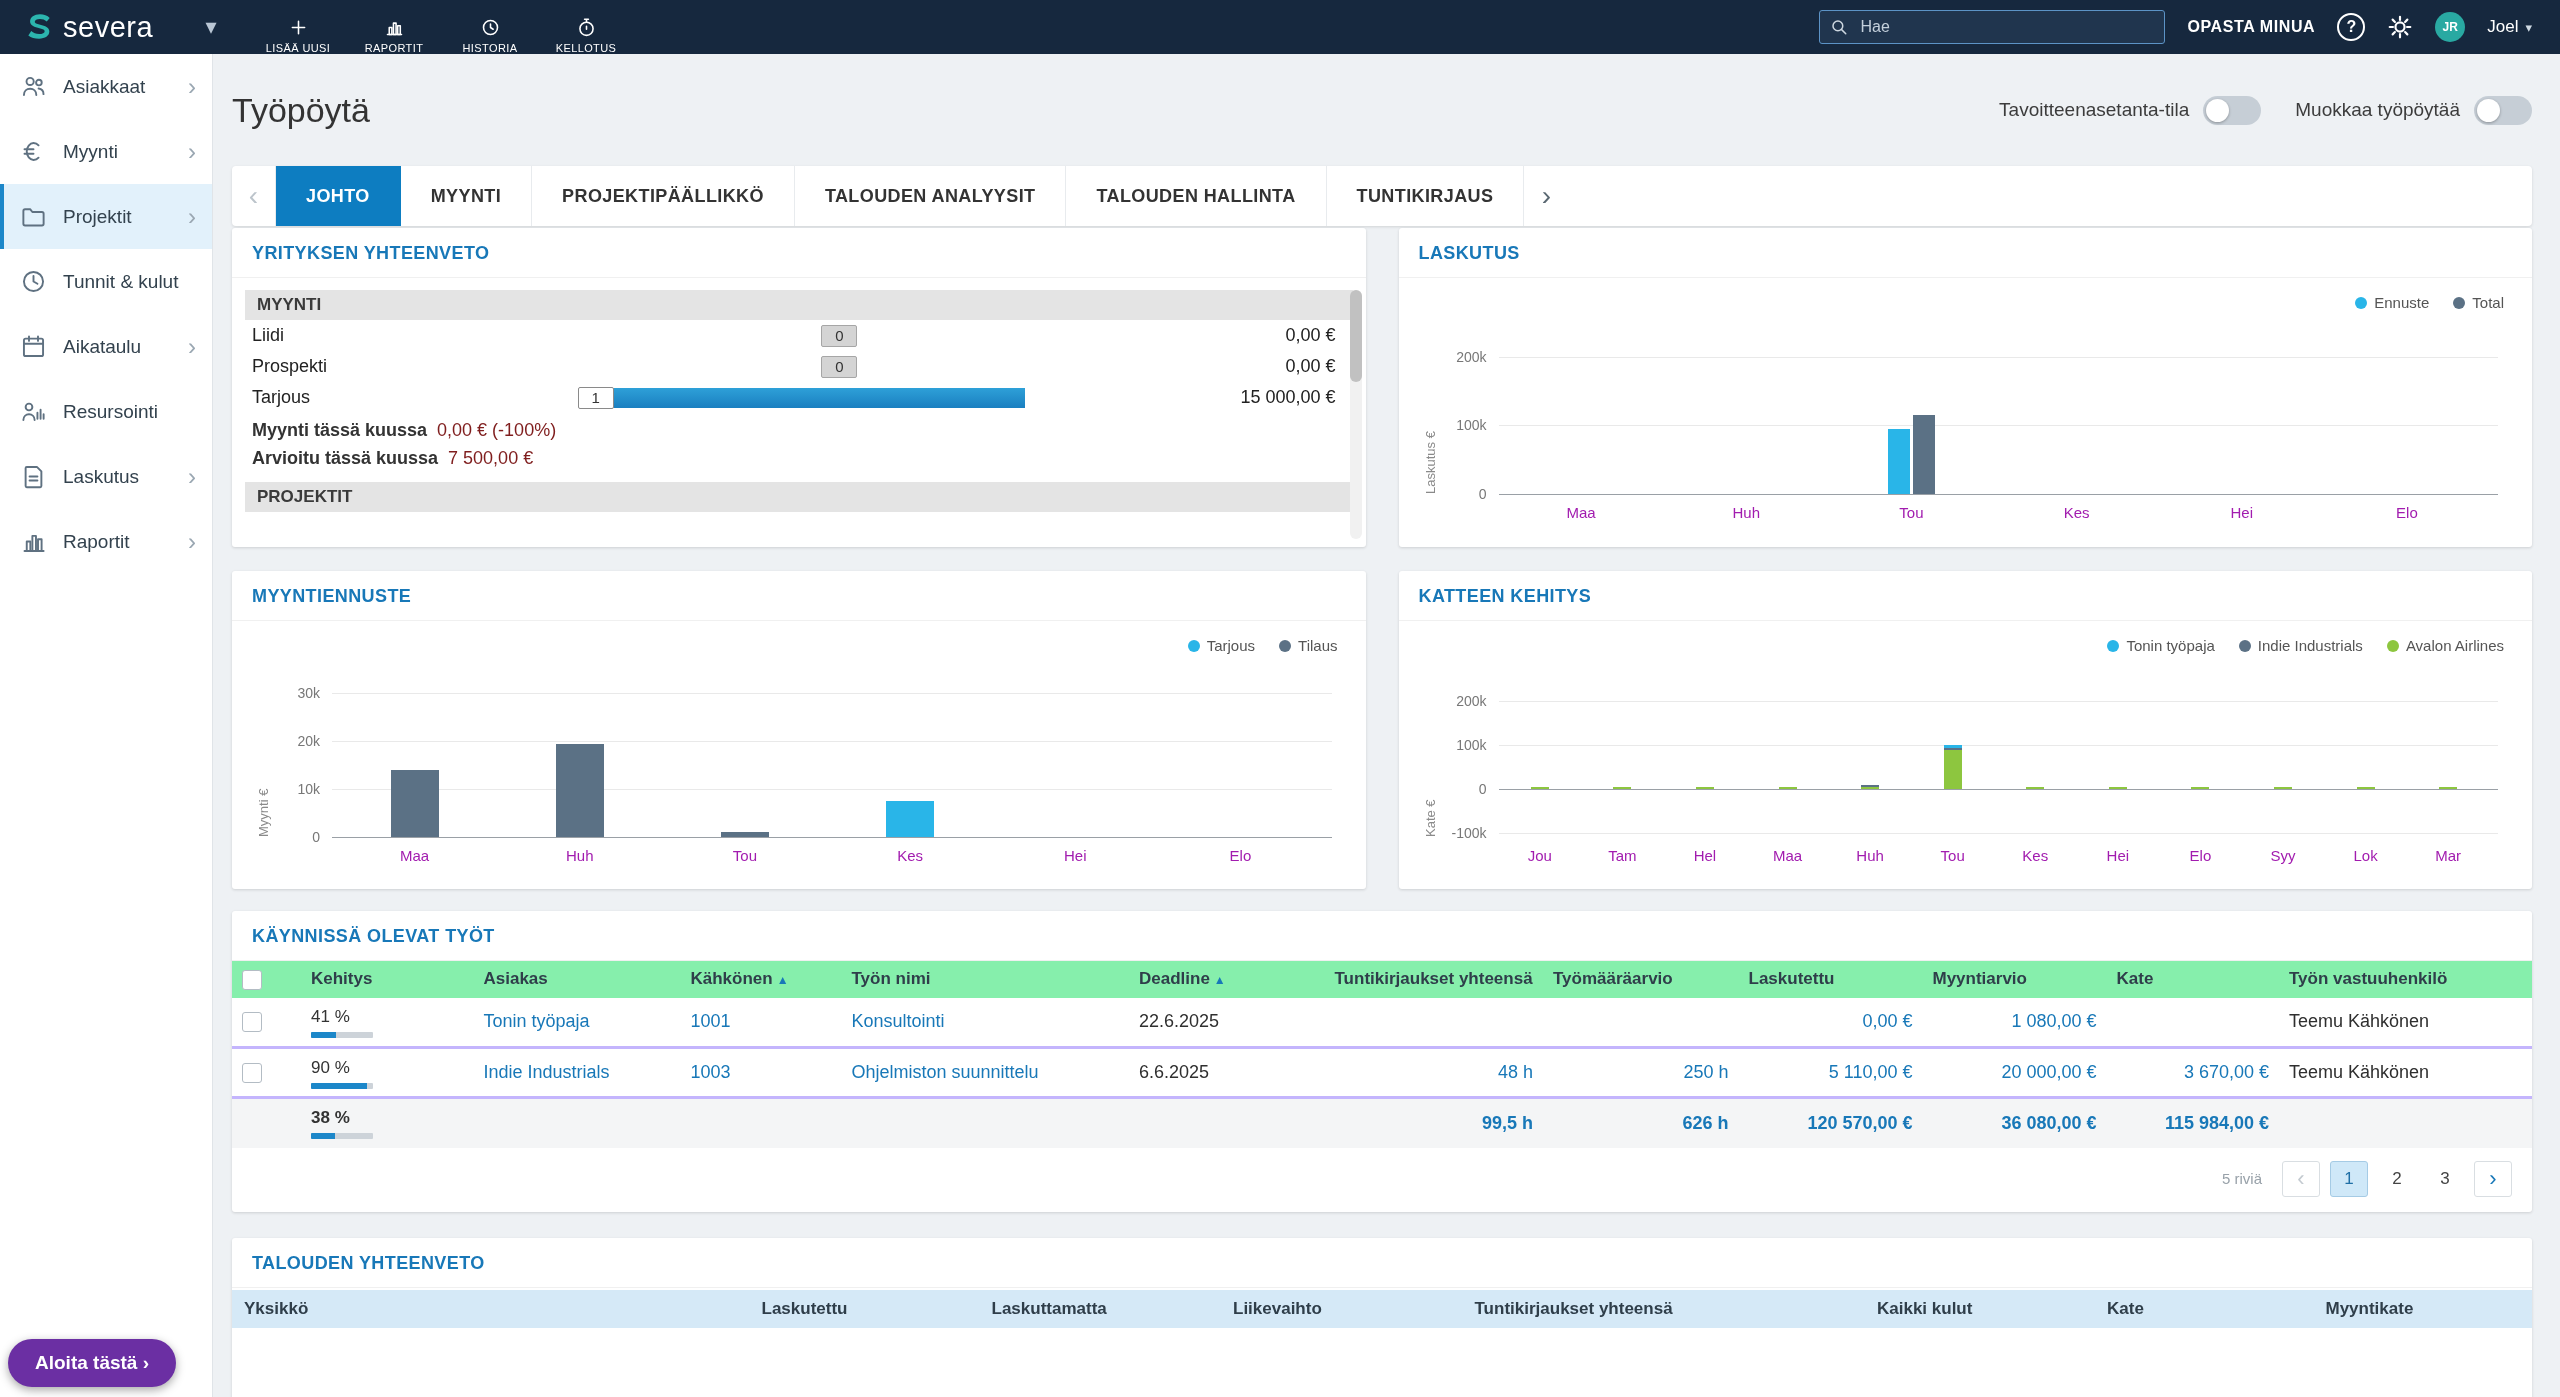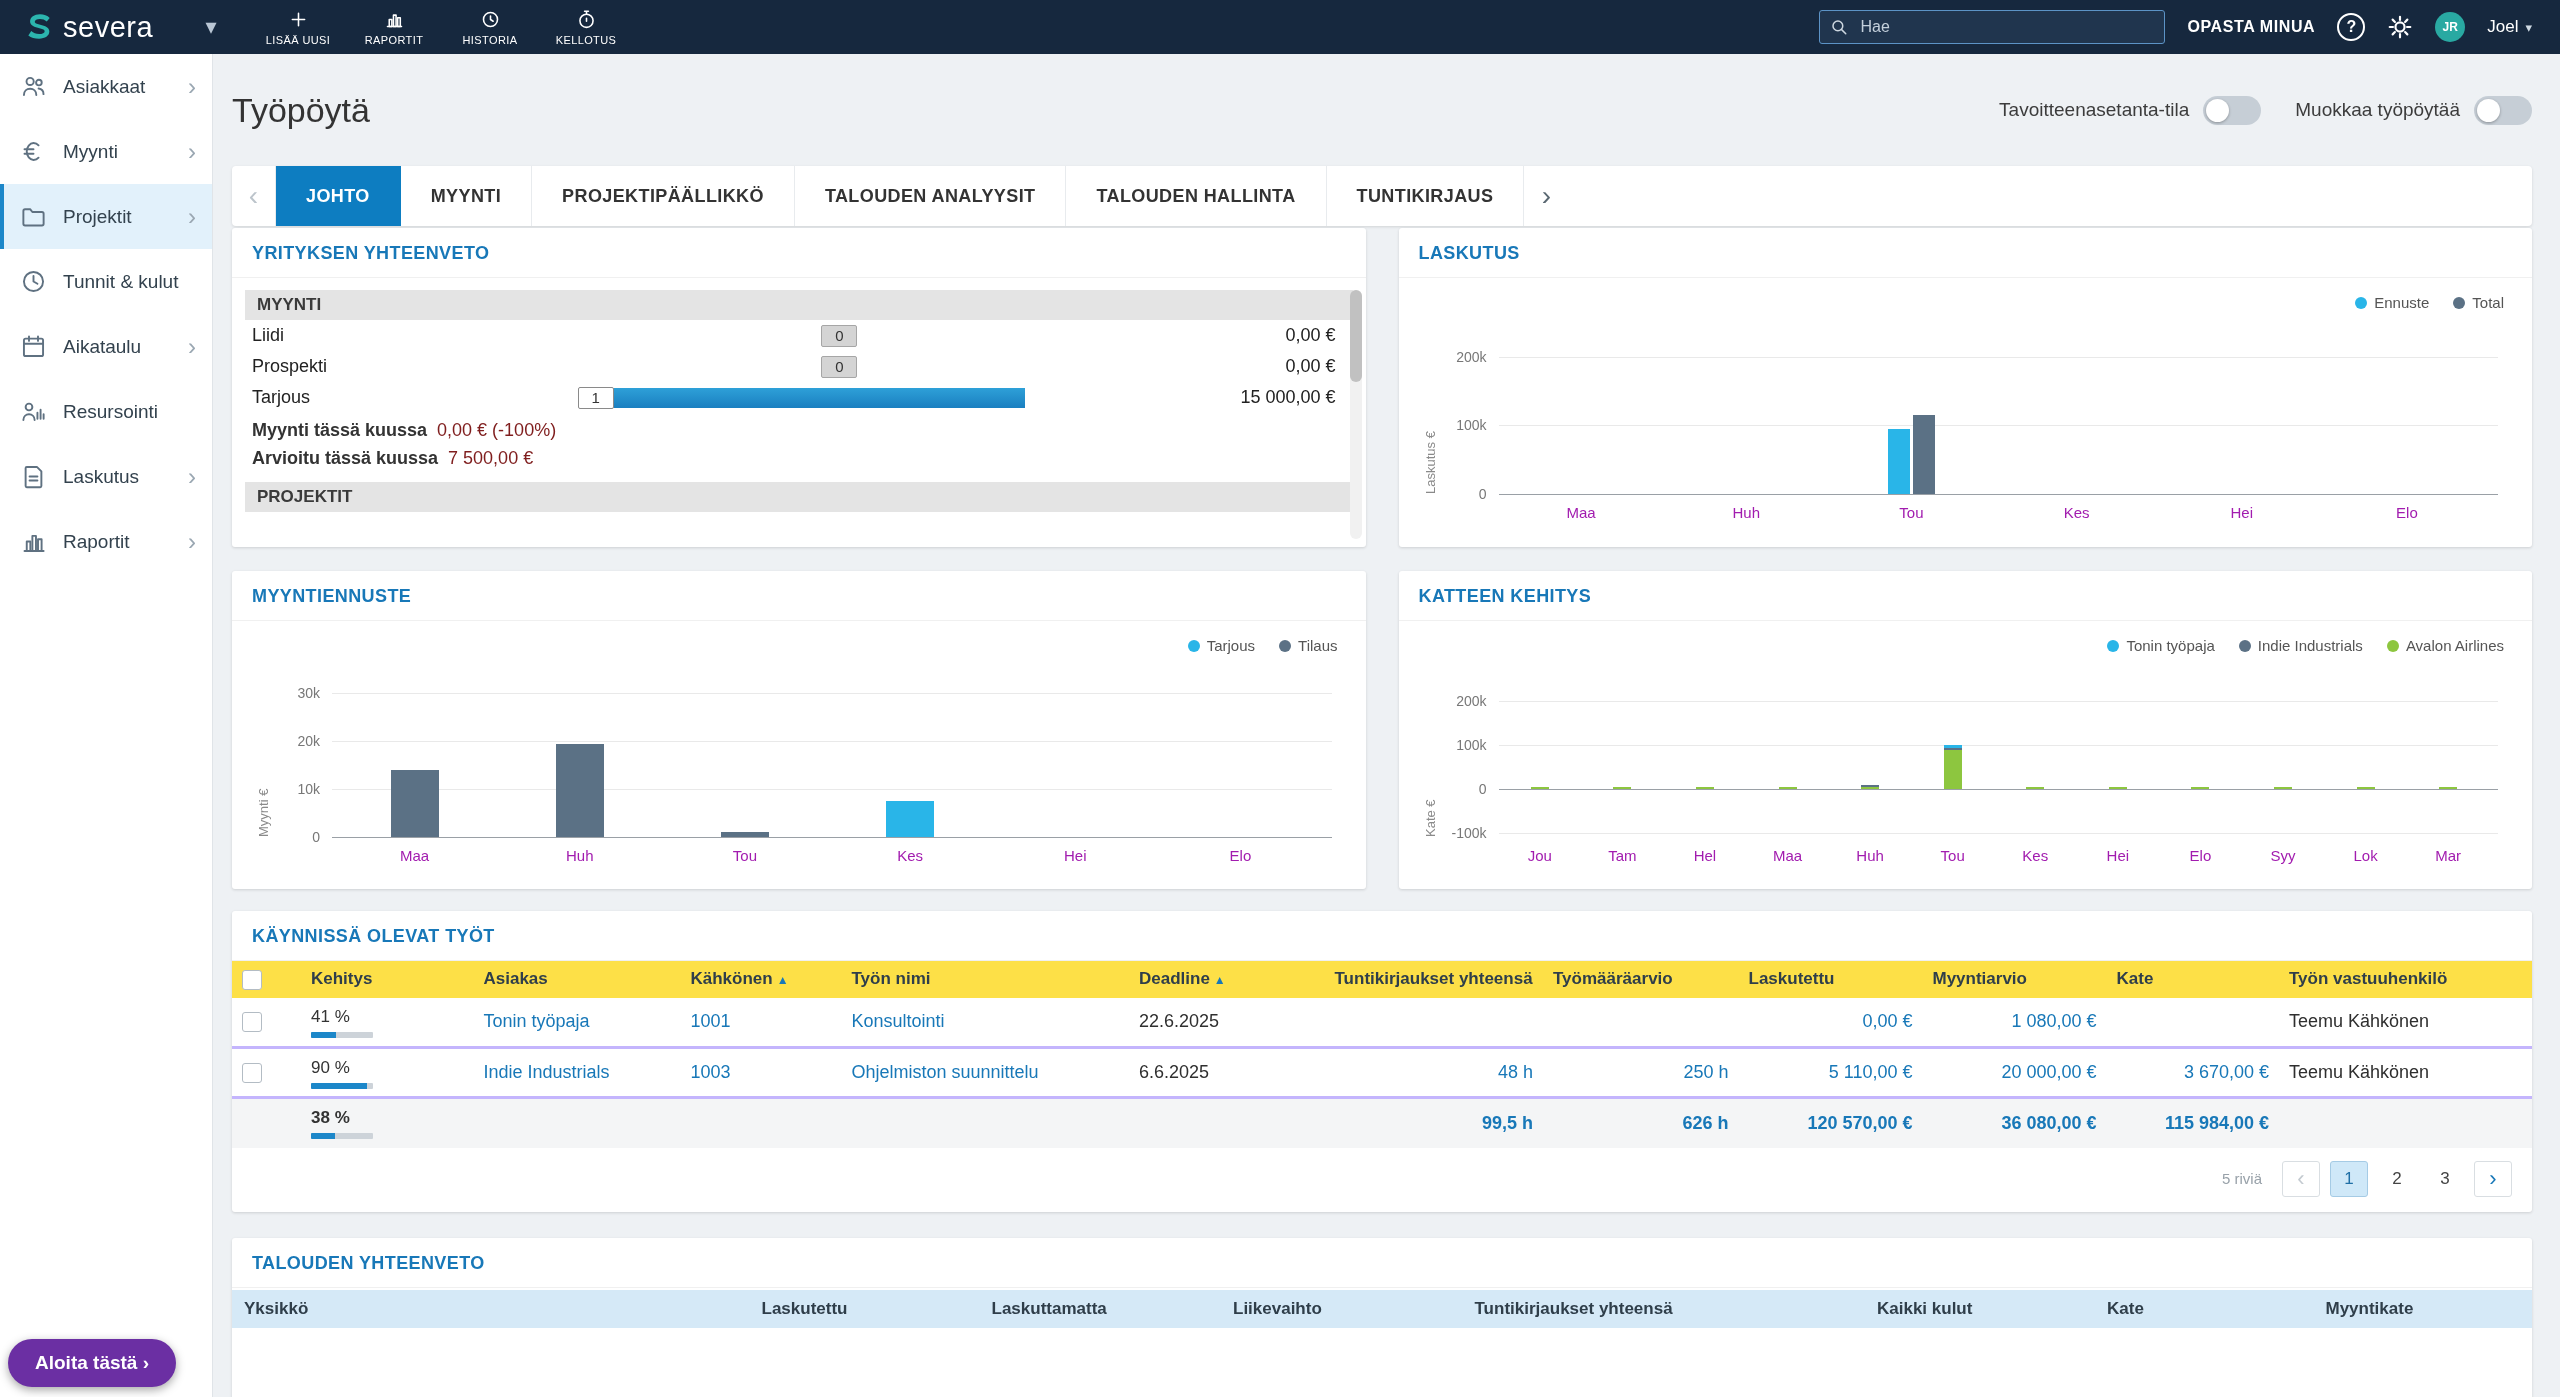--- a/index.html
+++ b/index.html
@@ -6,21 +6,21 @@
   html,body{width:2560px;height:1397px;overflow:hidden}
   body{font-family:"Liberation Sans",sans-serif;background:#eef1f4;color:#333}
   svg{display:block}
 
   
   .topbar{position:fixed;top:0;left:0;right:0;height:54px;background:#16283e;display:flex;align-items:center;z-index:30}
   .logo{width:188px;padding-left:26px;display:flex;align-items:center;gap:9px;color:#fff;font-size:29px;font-weight:400;letter-spacing:.5px;cursor:pointer}
   .logo svg{width:28px;height:28px}
   .nav-caret{width:46px;height:54px;display:flex;align-items:center;justify-content:center;background:none;border:none;color:#b9c6d4;font-size:22px;cursor:pointer}
   .top-menu{display:flex;margin-left:16px;height:54px}
-  .top-menu-item{width:96px;display:flex;flex-direction:column;align-items:center;justify-content:center;gap:4px;color:#fff;font-size:11px;letter-spacing:.4px;cursor:pointer}
+  .top-menu-item{width:96px;display:flex;flex-direction:column;align-items:center;justify-content:flex-end;gap:4px;color:#fff;font-size:11px;letter-spacing:.4px;cursor:pointer}
   .top-menu-item svg{width:21px;height:21px;stroke:#fff;fill:none;stroke-width:1.8;stroke-linecap:round;stroke-linejoin:round}
   .topbar-right{margin-left:auto;display:flex;align-items:center;gap:22px;padding-right:28px}
   .search{position:relative}
   .search input{width:346px;height:34px;background:#20354e;border:1px solid #5c93c6;border-radius:3px;color:#fff;font-size:16px;padding:0 12px 0 40px;outline:none;font-family:inherit}
   .search input::placeholder{color:#c4d0dc}
   .search .s-icon{position:absolute;left:11px;top:8px;width:18px;height:18px;stroke:#cdd7e0;fill:none;stroke-width:2;stroke-linecap:round}
   .guide{background:none;border:none;color:#fff;font-size:16px;font-weight:700;letter-spacing:.6px;cursor:pointer;font-family:inherit}
   .help{width:28px;height:28px;border:2px solid #fff;border-radius:50%;color:#fff;display:flex;align-items:center;justify-content:center;font-size:16px;font-weight:700;cursor:pointer}
   .gear{width:26px;height:26px;stroke:#fff;fill:none;stroke-width:2;stroke-linecap:round;cursor:pointer}
   .avatar{width:30px;height:30px;border-radius:50%;background:#29a9a2;color:#fff;font-size:12px;font-weight:700;display:flex;align-items:center;justify-content:center;cursor:pointer}
@@ -82,21 +82,21 @@
   .ylabel{position:absolute;left:24px;top:58px;height:158px;writing-mode:vertical-rl;transform:rotate(180deg);display:flex;align-items:center;font-size:13px;color:#8a8a8a}
   .plot{position:absolute;left:100px;right:34px;top:58px;height:158px}
   .gridline{position:absolute;left:0;right:0;height:1px;background:#e9e9e9}
   .gridline.zero{background:#9aa0a6}
   .ytick{position:absolute;left:-12px;transform:translate(-100%,-50%);font-size:14px;color:#777}
   .xtick{position:absolute;top:calc(100% + 10px);transform:translateX(-50%);font-size:15px;color:#a21caf;white-space:nowrap}
   .bar{position:absolute}
 
   
   .work-table{width:100%;border-collapse:collapse;table-layout:fixed}
-  .work-table th{background:#fde047;font-size:17px;font-weight:700;color:#2f3e4a;padding:8px 10px;text-align:left;height:36px;white-space:nowrap;overflow:hidden}
+  .work-table th{background:#86efac;font-size:17px;font-weight:700;color:#2f3e4a;padding:8px 10px;text-align:left;height:36px;white-space:nowrap;overflow:hidden}
   .work-table td{font-size:18px;padding:0 10px;height:50px;border-bottom:3px solid #c4b5fd;color:#2f2f2f;white-space:nowrap;overflow:hidden}
   .num{text-align:right}
   .work-table a{color:#1878b8;text-decoration:none;cursor:pointer}
   .prog span{font-size:17px;color:#333}
   .progress-track{width:62px;height:6px;background:#cdd3d9;margin-top:5px;border-radius:1px;overflow:hidden}
   .progress-fill{height:100%;background:#1c87c9}
   .checkbox{display:inline-block;width:20px;height:20px;border:1px solid #b3bcc4;border-radius:3px;background:#fff;cursor:pointer;vertical-align:middle}
   .footer-row td{background:#f4f5f6;font-weight:700;border-bottom:none}
   .footer-row .tot{color:#1878b8}
   .sort{font-size:12px;color:#1878b8;margin-left:4px}

